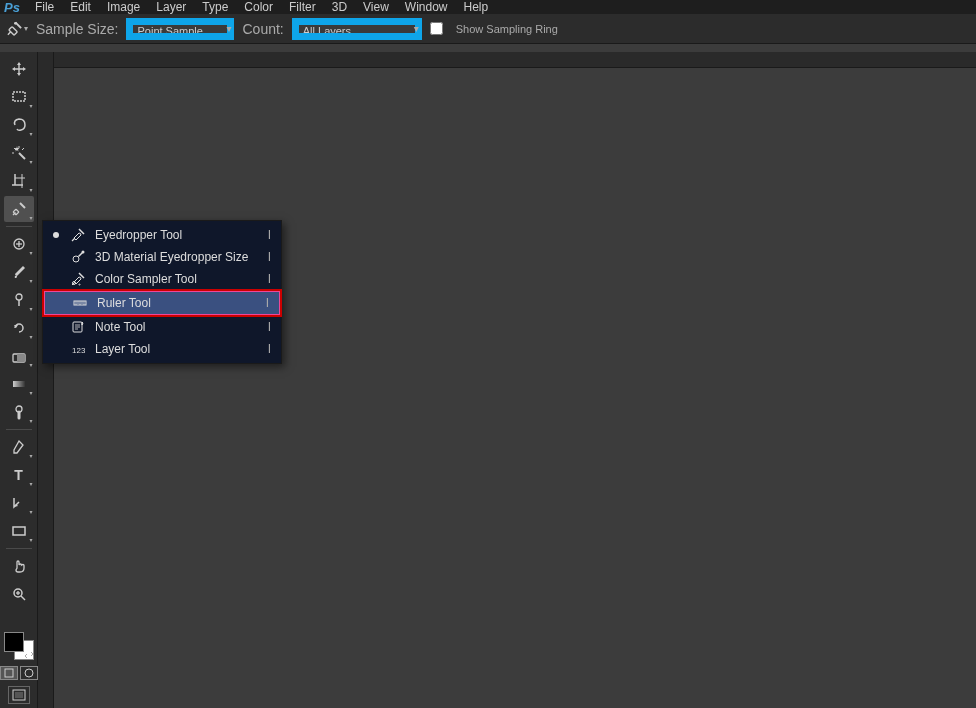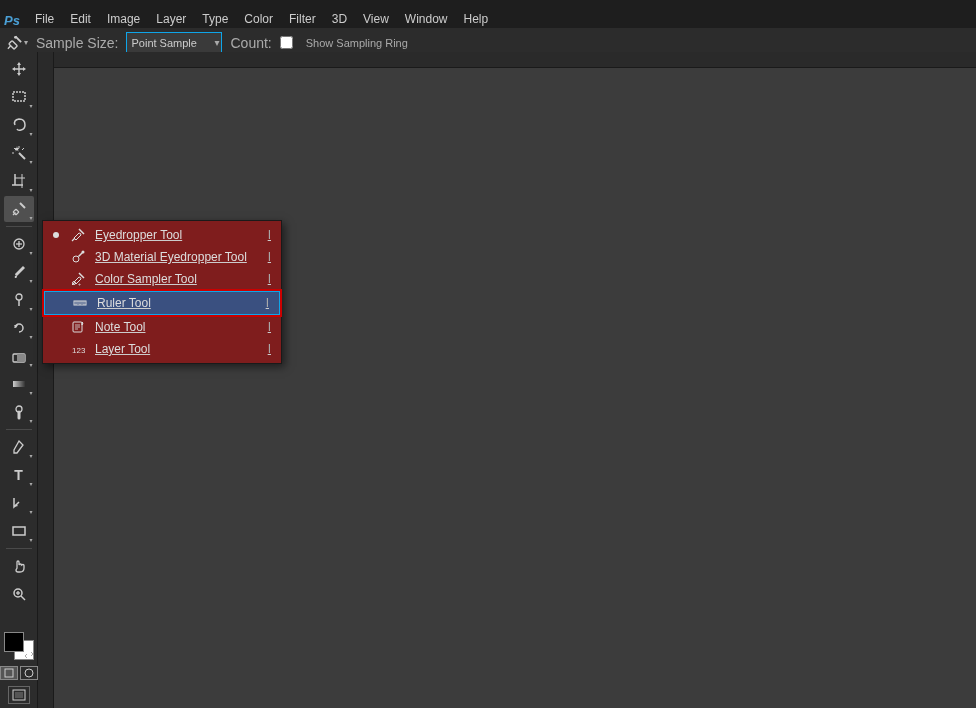--- a/index.html
+++ b/index.html
@@ -10,24 +10,24 @@
       font-family: 'Arial', sans-serif;
       font-size: 12px;
       color: #ccc;
       overflow: hidden;
       position: relative;
     }
 
     
     #menu-bar {
       width: 100%;
-      height: 28px;
+      height: 14px;
       background: #1e1e1e;
       display: flex;
-      align-items: flex-end;
+      align-items: center;
       padding: 0 4px;
       gap: 2px;
     }
     .ps-logo {
       color: #4a9fd5;
       font-weight: bold;
       font-size: 13px;
       margin-right: 6px;
       font-style: italic;
     }
@@ -59,21 +59,21 @@
       font-size: 14px;
       position: relative;
     }
     .options-label {
       color: #aaa;
       font-size: 14px;
     }
     .options-select {
       height: 22px;
       background: #3a3a3a;
-      border: 1px solid #0ea5e9;
+      border: 7px solid #0ea5e9;
       color: #ccc;
       font-size: 11px;
       padding: 0 4px;
       cursor: pointer;
       appearance: none;
       -webkit-appearance: none;
       padding-right: 16px;
       position: relative;
     }
     .select-wrapper {
@@ -194,26 +194,25 @@
       background: #3c3c3c;
       overflow: hidden;
     }
 
     
     #context-menu {
       position: absolute;
       top: 220px;
       left: 42px;
       width: 240px;
-      background: #7f1d1d;
+      background: #0f172a;
       border: 1px solid #1a1a1a;
       box-shadow: 3px 3px 8px rgba(0,0,0,0.5);
       z-index: 100;
       padding: 3px 0;
-      text-decoration: underline;
     }
     .ctx-item {
       display: flex;
       align-items: center;
       padding: 4px 10px;
       cursor: pointer;
       gap: 8px;
       position: relative;
     }
     .ctx-item .ctx-icon {
@@ -289,20 +288,27 @@
   <span class="options-label">Sample Size:</span>
   <div class="select-wrapper">
     <select class="options-select">
       <option>Point Sample</option>
       <option>3 by 3 Average</option>
       <option>5 by 5 Average</option>
     </select>
   </div>
 
   <span class="options-label">Count:</span>
+  <div class="select-wrapper">
+    <select class="options-select" style="width:130px;">
+      <option>All Layers</option>
+      <option>Current Layer</option>
+      <option>Current &amp; Below</option>
+    </select>
+  </div>
 
   <label class="checkbox-label">
     <input type="checkbox" style="">
     <span>Show Sampling Ring</span>
   </label>
 </div>
 
 <div id="ruler-h"></div>
 
 <div id="ruler-v"></div>
@@ -516,40 +522,40 @@
 
   <div class="ctx-item">
     <span class="ctx-bullet-empty"></span>
     <span class="ctx-icon">
       <svg width="14" height="14" viewBox="0 0 14 14">
         <circle cx="5" cy="9" r="3" fill="none" stroke="#ddd" stroke-width="1"></circle>
         <line x1="7.5" y1="6.5" x2="12" y2="2" stroke="#ddd" stroke-width="1.5"></line>
         <circle cx="12" cy="2" r="1.5" fill="#ddd"></circle>
       </svg>
     </span>
-    <span class="ctx-label">3D Material Eyedropper Tool</span>
+    <span class="ctx-label">3D Material Eyedropper Size</span>
     <span class="ctx-shortcut">I</span>
   </div>
 
   <div class="ctx-item">
     <span class="ctx-bullet-empty"></span>
     <span class="ctx-icon">
       <svg width="14" height="14" viewBox="0 0 14 14">
         <line x1="8" y1="1" x2="13" y2="6" stroke="#ddd" stroke-width="1.5"></line>
         <path d="M3 10 L8 5 Q10 5 10 7 L5 12 Z" fill="none" stroke="#ddd" stroke-width="1"></path>
         <circle cx="3" cy="11" r="1.5" fill="none" stroke="#ddd" stroke-width="1"></circle>
         <line x1="1" y1="13" x2="3" y2="11" stroke="#ddd" stroke-width="1"></line>
         <text x="7" y="14" font-size="5" fill="#ddd">+</text>
       </svg>
     </span>
     <span class="ctx-label">Color Sampler Tool</span>
     <span class="ctx-shortcut">I</span>
   </div>
 
-  <div class="ctx-item ruler-tool-highlight" style="background:#3a5080;border:2px solid #0ea5e9;">
+  <div class="ctx-item ruler-tool-highlight" style="background:#3a5080;border:2px solid #ec4899;">
     <span class="ctx-bullet-empty"></span>
     <span class="ctx-icon">
       <svg width="14" height="14" viewBox="0 0 14 14">
         <rect x="1" y="5" width="12" height="4" fill="none" stroke="#ddd" stroke-width="1"></rect>
         <line x1="3" y1="5" x2="3" y2="9" stroke="#ddd" stroke-width="0.8"></line>
         <line x1="5" y1="5" x2="5" y2="8" stroke="#ddd" stroke-width="0.8"></line>
         <line x1="7" y1="5" x2="7" y2="9" stroke="#ddd" stroke-width="0.8"></line>
         <line x1="9" y1="5" x2="9" y2="8" stroke="#ddd" stroke-width="0.8"></line>
         <line x1="11" y1="5" x2="11" y2="9" stroke="#ddd" stroke-width="0.8"></line>
       </svg>

